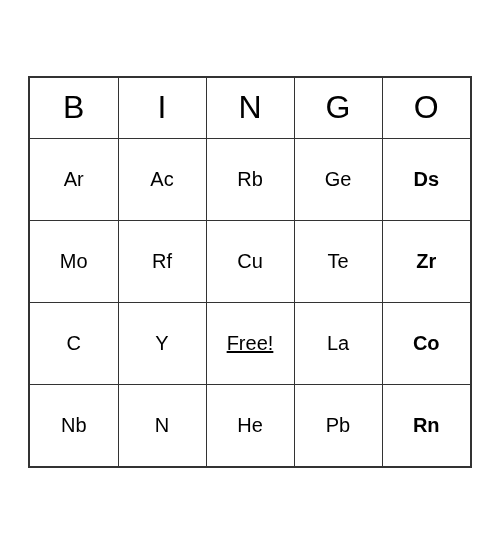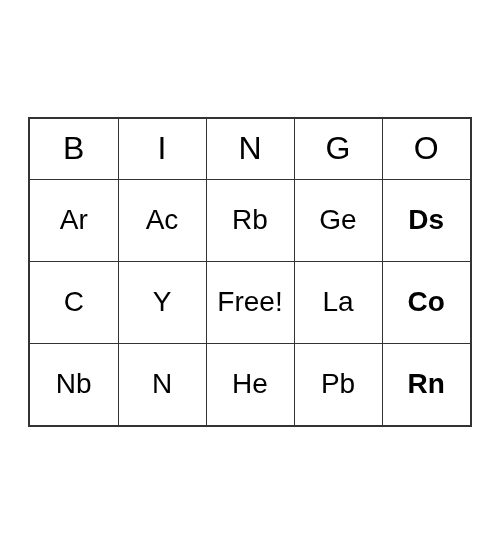--- a/index.html
+++ b/index.html
@@ -27,21 +27,21 @@
       border-collapse: collapse;
     }
 
     .bingo-table td,
     .bingo-table th {
       width: 88px;
       height: 82px;
       border: 1.5px solid #333;
       text-align: center;
       vertical-align: middle;
-      font-size: 28px;
+      font-size: 20px;
     }
 
     .bingo-table th {
       height: 60px;
       font-size: 32px;
       font-weight: normal;
       border-top: none;
     }
 
     .bingo-table tr:first-child th:first-child {
@@ -59,20 +59,21 @@
       border-left: none;
     }
 
     .bingo-table tbody tr td:last-child {
       border-right: none;
       font-weight: bold;
     }
 
     .free-cell {
       font-size: 22px;
+      text-decoration: underline;
     }
   </style>
 </head>
 <body>
 
 <div class="bingo-card">
   <table class="bingo-table">
     <thead>
       <tr>
       <th>B</th>
@@ -84,20 +85,27 @@
     </thead>
     <tbody id="bingo-body">
     <tr>
           <td>Ar</td>
           <td>Ac</td>
           <td>Rb</td>
           <td>Ge</td>
           <td>Ds</td>
         </tr>
         <tr>
+          <td>Mo</td>
+          <td>Rf</td>
+          <td>Cu</td>
+          <td>Te</td>
+          <td>Zr</td>
+        </tr>
+        <tr>
           <td>C</td>
           <td>Y</td>
           <td class="free-cell">Free!</td>
           <td>La</td>
           <td>Co</td>
         </tr>
         <tr>
           <td>Nb</td>
           <td>N</td>
           <td>He</td>

